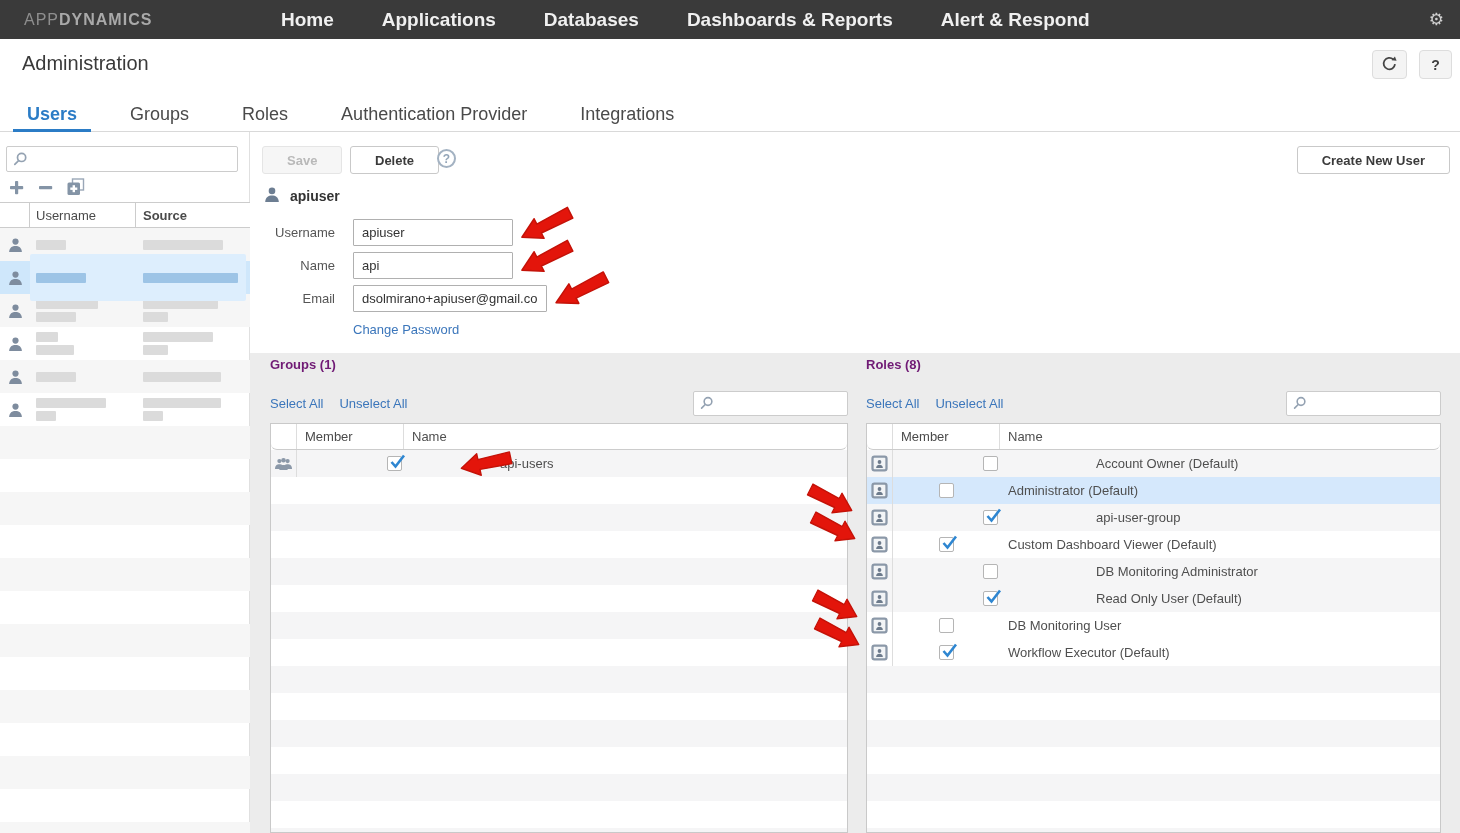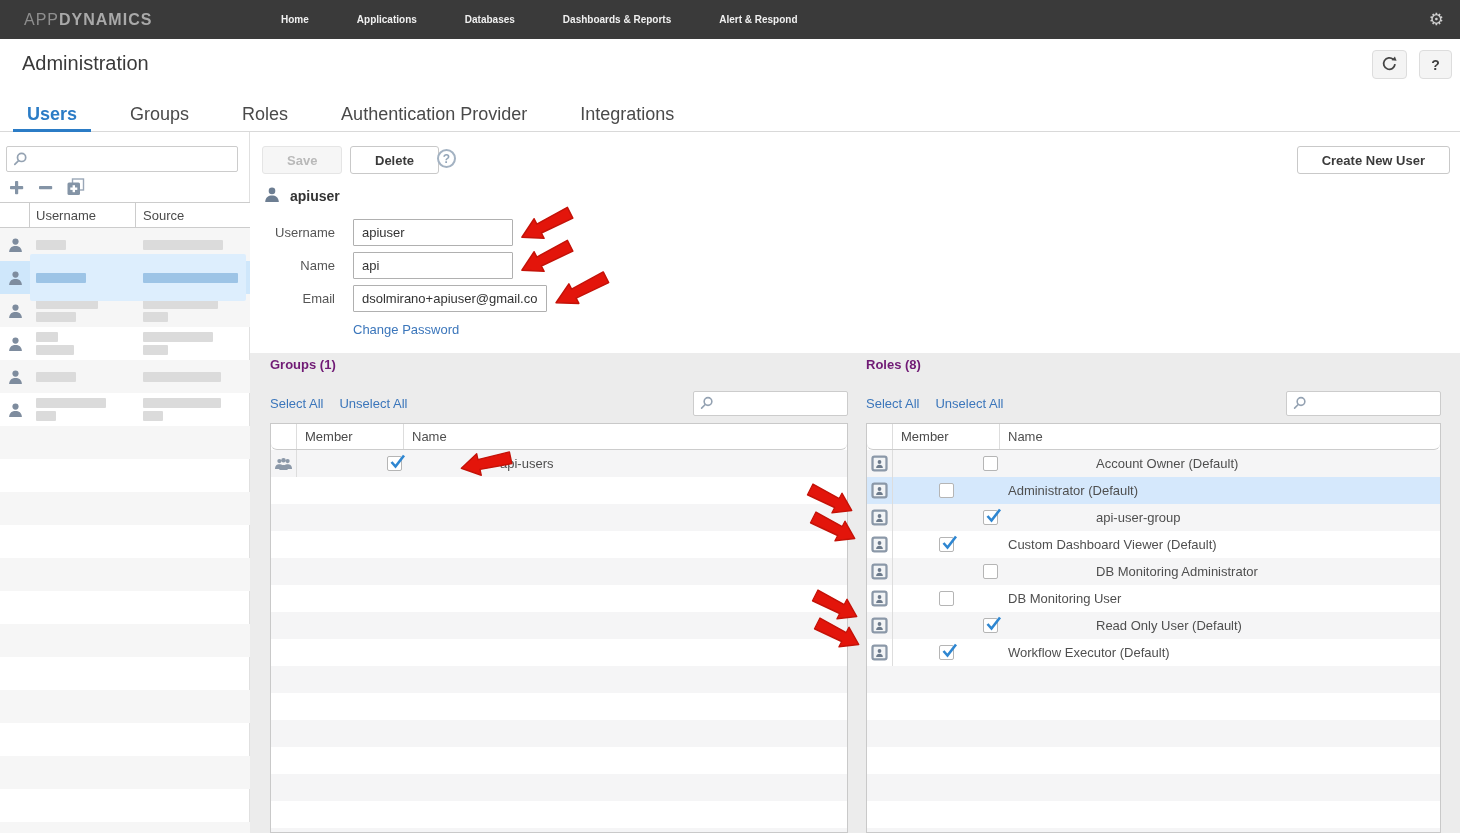--- a/index.html
+++ b/index.html
@@ -7,21 +7,21 @@
   body {
     position:relative; overflow:hidden; background:#fff;
     font-family:"Liberation Sans", sans-serif; font-size:13px; color:#3c3c3c;
   }
   
   .topbar { position:absolute; left:0; top:0; width:1460px; height:39px; background:#3a3a3a; display:flex; align-items:center; }
   .logo { position:absolute; left:24px; top:0; height:39px; display:flex; align-items:center; font-size:16px; letter-spacing:1px; }
   .logo-app { color:#8e8e8e; font-weight:300; }
   .logo-dyn { color:#a9a9a9; font-weight:700; }
   .nav-items { position:absolute; left:281px; top:0; height:39px; display:flex; gap:48px; align-items:center; }
-  .nav-item { color:#f0f0f0; font-weight:600; font-size:10px; cursor:pointer; white-space:nowrap; }
+  .nav-item { color:#f0f0f0; font-weight:600; font-size:19px; cursor:pointer; white-space:nowrap; }
   .gear { position:absolute; right:16px; top:0; height:39px; display:flex; align-items:center; color:#cfcfcf; font-size:17px; cursor:pointer; }
   
   .page-header { position:absolute; left:0; top:39px; width:1460px; height:56px; background:#fff; }
   .page-title { position:absolute; left:22px; top:13px; font-size:20px; font-weight:500; color:#3a3a3a; }
   .hdr-btn { position:absolute; top:11px; height:29px; border:1px solid #ddd; border-radius:4px; background:#f4f4f4; display:flex; align-items:center; justify-content:center; cursor:pointer; }
   .hdr-btn.refresh { right:53px; width:35px; }
   .hdr-btn.help { right:8px; width:33px; font-size:14px; font-weight:700; color:#3f3f3f; }
   
   .tabbar { position:absolute; left:0; top:95px; width:1460px; height:37px; border-bottom:1px solid #d9d9d9; display:flex; gap:25px; padding-left:13px; }
   .tab { padding:9px 14px 0 14px; font-size:18px; color:#4a4a4a; cursor:pointer; border-bottom:3px solid transparent; height:37px; }
@@ -30,21 +30,21 @@
   .left-panel { position:absolute; left:0; top:132px; width:250px; bottom:0; background:#fff; border-right:1px solid #e0e0e0; }
   .searchbox { position:relative; }
   .searchbox input { width:100%; height:100%; border:1px solid #ccc; border-radius:2px; padding:0 6px 0 27px; font-size:13px; color:#444; font-family:"Liberation Sans", sans-serif; outline:none; background:#fff; }
   .searchbox .mag { position:absolute; left:6px; top:50%; transform:translateY(-50%); display:flex; }
   .lsearch { position:absolute; left:6px; top:14px; width:232px; height:26px; }
   .ltools { position:absolute; left:8px; top:46px; display:flex; gap:12px; align-items:center; }
   .tool { cursor:pointer; display:flex; }
   .ltable-header { position:absolute; left:0; top:70px; width:250px; height:26px; border-top:1px solid #ccc; border-bottom:1px solid #ccc; display:flex; align-items:center; color:#4a4a4a; background:#fff; }
   .lc-icon { width:30px; height:100%; border-right:1px solid #ccc; }
   .lc-user { width:106px; height:100%; border-right:1px solid #ccc; display:flex; align-items:center; padding-left:6px; }
-  .lc-src { flex:1; height:100%; display:flex; align-items:center; padding-left:7px; }
+  .lc-src { flex:1; height:100%; display:flex; align-items:center; padding-left:7px;font-weight:bold; }
   .list-body { position:absolute; left:0; top:96px; width:250px; bottom:0; overflow:hidden; }
   .lrow { height:33px; display:flex; align-items:center; position:relative; cursor:pointer; }
   .lrow.odd { background:#f6f6f6; }
   .lrow.sel { background:#cfe7fb; z-index:2; }
   .icon-cell { width:30px; display:flex; justify-content:center; }
   .u-cell { width:106px; padding-left:6px; display:flex; flex-direction:column; gap:3px; }
   .s-cell { flex:1; padding-left:7px; display:flex; flex-direction:column; gap:3px; }
   .blob { height:10px; background:#dbdbdb; border-radius:1px; }
   .lrow.sel .blob { background:#9dc4e6; }
   .selband { position:absolute; left:30px; right:4px; top:-7px; bottom:-7px; background:#ddeefd; border-radius:2px; z-index:-1; }
@@ -459,33 +459,20 @@
                   <rect x="1.6" y="1.6" width="14.8" height="14.8" rx="2" fill="#f2f4f6" stroke="#8b98a8" stroke-width="2.4"></rect>
                   <circle cx="9" cy="7.4" r="2" fill="#6d7b8c"></circle>
                   <path d="M5.4 13.8 C5.6 11 7.1 10.2 9 10.2 C10.9 10.2 12.4 11 12.6 13.8 Z" fill="#6d7b8c"></path>
                 </svg>
               </div>
               <div class="cmember">
                 <div class="cb"></div>
               </div>
               <div class="cname">DB Monitoring Administrator</div>
             </div>
-            <div class="trow">
-              <div class="cicon">
-                <svg width="17" height="17" viewBox="0 0 18 18">
-                  <rect x="1.6" y="1.6" width="14.8" height="14.8" rx="2" fill="#f2f4f6" stroke="#8b98a8" stroke-width="2.4"></rect>
-                  <circle cx="9" cy="7.4" r="2" fill="#6d7b8c"></circle>
-                  <path d="M5.4 13.8 C5.6 11 7.1 10.2 9 10.2 C10.9 10.2 12.4 11 12.6 13.8 Z" fill="#6d7b8c"></path>
-                </svg>
-              </div>
-              <div class="cmember">
-                <div class="cb"></div>
-              </div>
-              <div class="cname">DB Monitoring User</div>
-            </div>
             <div class="trow odd">
               <div class="cicon">
                 <svg width="17" height="17" viewBox="0 0 18 18">
                   <rect x="1.6" y="1.6" width="14.8" height="14.8" rx="2" fill="#f2f4f6" stroke="#8b98a8" stroke-width="2.4"></rect>
                   <circle cx="9" cy="7.4" r="2" fill="#6d7b8c"></circle>
                   <path d="M5.4 13.8 C5.6 11 7.1 10.2 9 10.2 C10.9 10.2 12.4 11 12.6 13.8 Z" fill="#6d7b8c"></path>
                 </svg>
               </div>
               <div class="cmember">
                 <div class="cb checked">
@@ -498,20 +485,33 @@
             </div>
             <div class="trow">
               <div class="cicon">
                 <svg width="17" height="17" viewBox="0 0 18 18">
                   <rect x="1.6" y="1.6" width="14.8" height="14.8" rx="2" fill="#f2f4f6" stroke="#8b98a8" stroke-width="2.4"></rect>
                   <circle cx="9" cy="7.4" r="2" fill="#6d7b8c"></circle>
                   <path d="M5.4 13.8 C5.6 11 7.1 10.2 9 10.2 C10.9 10.2 12.4 11 12.6 13.8 Z" fill="#6d7b8c"></path>
                 </svg>
               </div>
               <div class="cmember">
+                <div class="cb"></div>
+              </div>
+              <div class="cname">DB Monitoring User</div>
+            </div>
+            <div class="trow">
+              <div class="cicon">
+                <svg width="17" height="17" viewBox="0 0 18 18">
+                  <rect x="1.6" y="1.6" width="14.8" height="14.8" rx="2" fill="#f2f4f6" stroke="#8b98a8" stroke-width="2.4"></rect>
+                  <circle cx="9" cy="7.4" r="2" fill="#6d7b8c"></circle>
+                  <path d="M5.4 13.8 C5.6 11 7.1 10.2 9 10.2 C10.9 10.2 12.4 11 12.6 13.8 Z" fill="#6d7b8c"></path>
+                </svg>
+              </div>
+              <div class="cmember">
                 <div class="cb checked">
                   <svg width="18" height="17" viewBox="0 0 18 17" style="overflow:visible">
                     <polyline points="3.5,9 7.5,13.5 16,2.5" fill="none" stroke="#2e86d1" stroke-width="2.6"></polyline>
                   </svg>
                 </div>
               </div>
               <div class="cname">Workflow Executor (Default)</div>
             </div>
             <div class="trow odd"></div>
             <div class="trow"></div>

